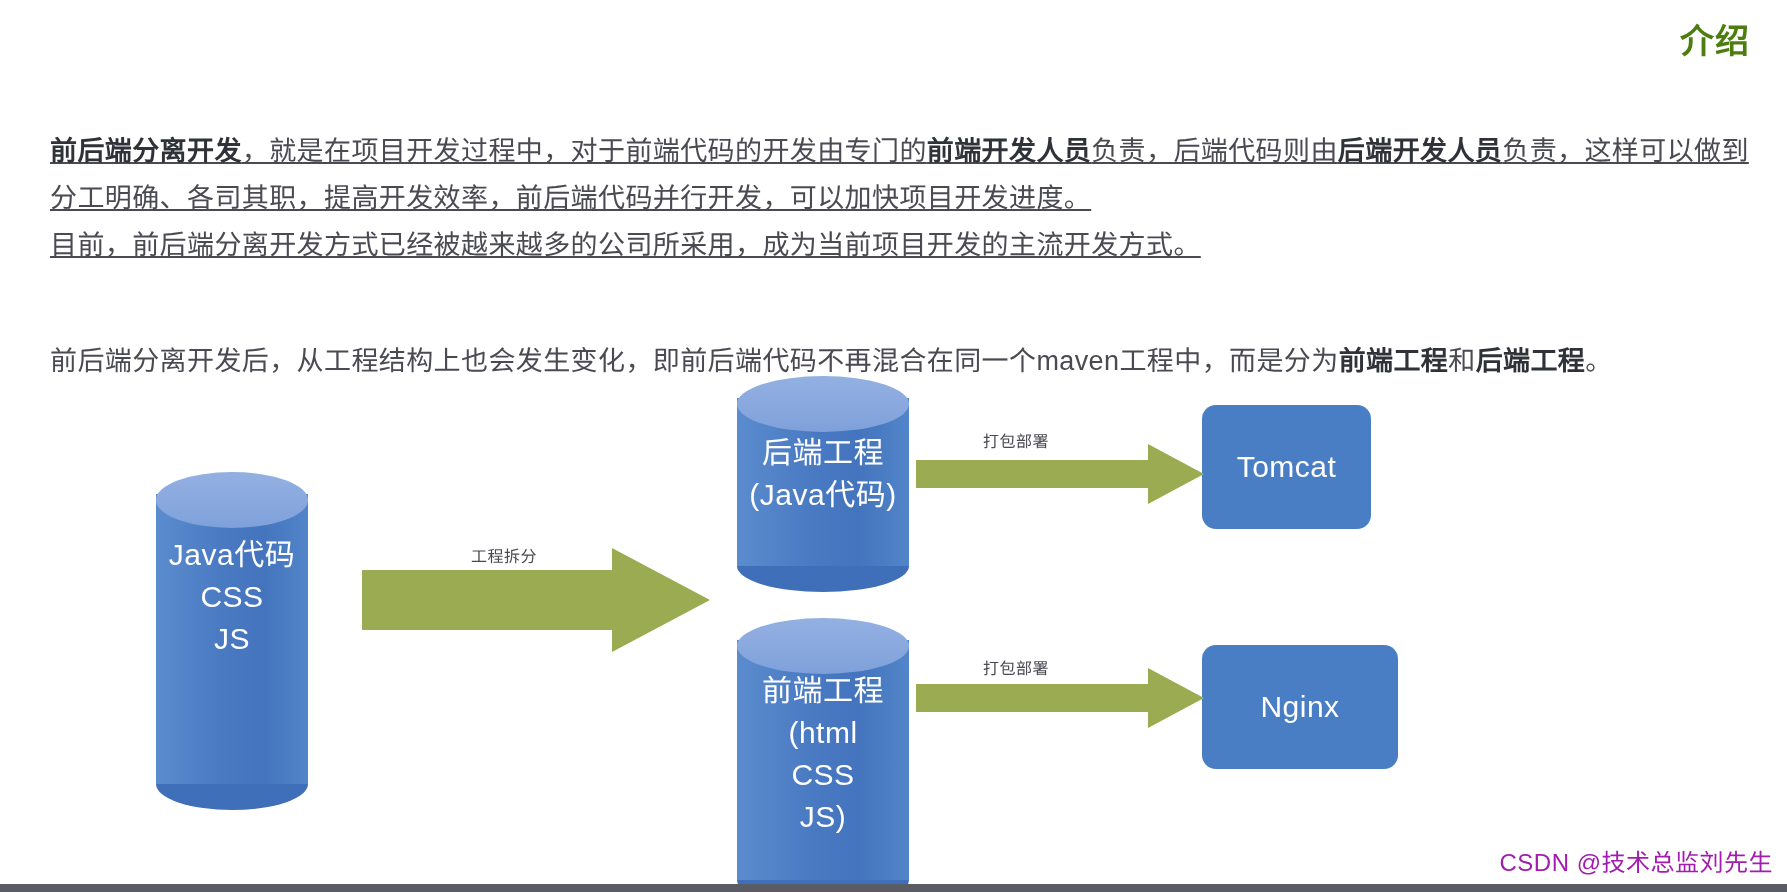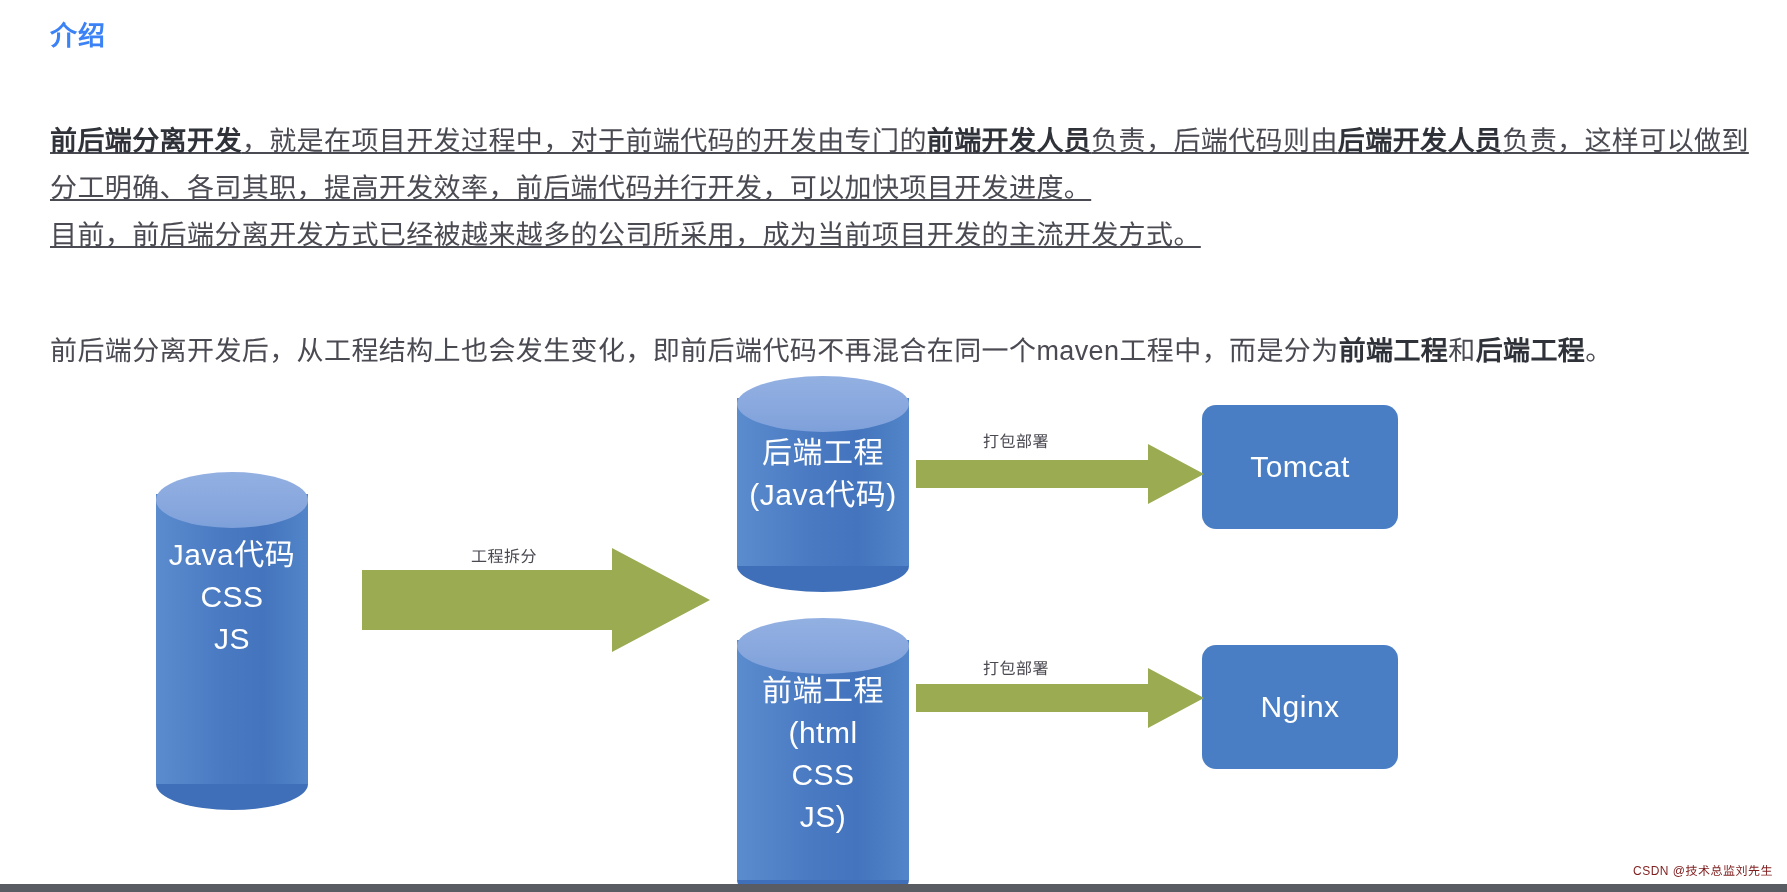--- a/index.html
+++ b/index.html
@@ -19,26 +19,27 @@
   }
 
   
   .article {
     position: absolute;
     left: 50px;
     top: 0;
     width: 1700px;
   }
   .page-title {
-    font-size: 27px;
+    font-size: 34px;
     font-weight: bold;
-    color: #3b82f6;
+    color: #4d7c0f;
     letter-spacing: 1px;
     margin: 18px 0 0 0;
     line-height: 1.4;
+    text-align: right;
   }
   .para {
     font-size: 27px;
     line-height: 47px;
     color: #4a4a52;
     letter-spacing: 0.4px;
     margin: 0;
   }
   .para-1 { margin-top: 62px; text-decoration: underline; }
   .para-2 { margin-top: 69px; }
@@ -132,21 +133,21 @@
     color: #ffffff;
     display: flex;
     align-items: center;
     justify-content: center;
     font-size: 30px;
     letter-spacing: 0.5px;
   }
   #box-tomcat {
     left: 1202px;
     top: 405px;
-    width: 196px;
+    width: 169px;
     height: 124px;
     text-align: center;
   }
   #box-nginx {
     left: 1202px;
     top: 645px;
     width: 196px;
     height: 124px;
     text-align: right;
   }
@@ -169,22 +170,22 @@
   }
   #label-split { left: 471px; top: 534px; margin-top: 9px; }
   #label-deploy-top { left: 983px; top: 428px; }
   #label-deploy-bottom { left: 983px; top: 655px; }
 
   
   #watermark {
     position: absolute;
     right: 14px;
     bottom: 14px;
-    font-size: 12px;
-    color: #7f1d1d;
+    font-size: 24px;
+    color: #a21caf;
     letter-spacing: 0.5px;
     white-space: nowrap;
   }
   #bottom-bar {
     position: absolute;
     left: 0;
     bottom: 0;
     width: 1787px;
     height: 8px;
     background: #5a5c63;

